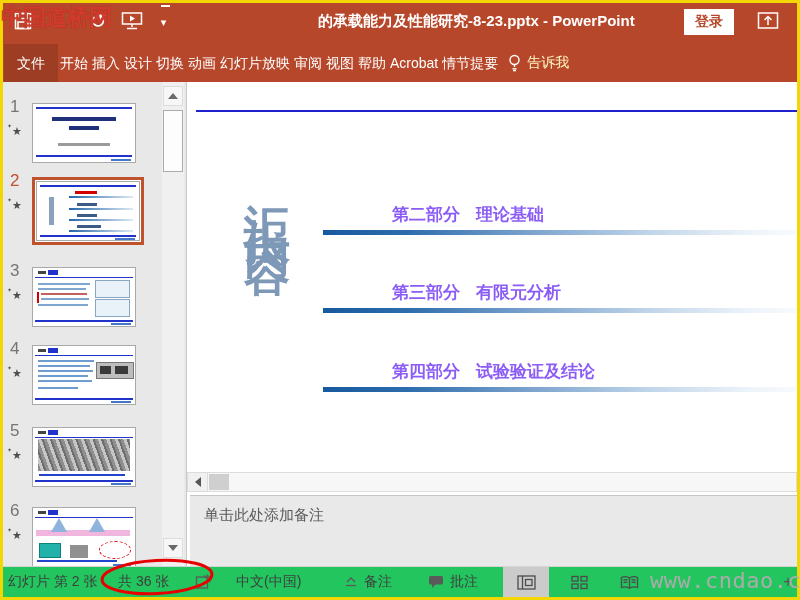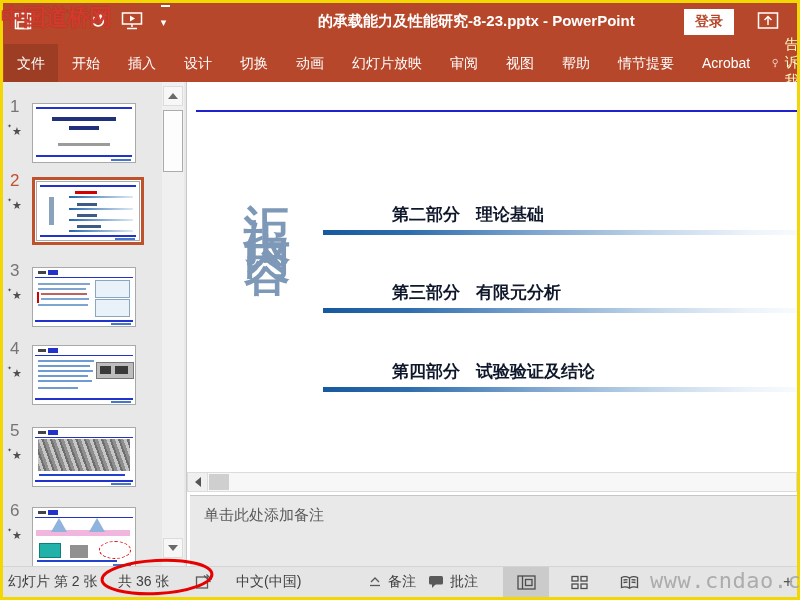--- a/index.html
+++ b/index.html
@@ -24,21 +24,21 @@
   .ic-caret{font-size:11px;position:relative;top:1px;}
   .ic-caret::before{content:"";position:absolute;left:0;top:-4px;width:9px;height:1.5px;background:#fff;}
   .doc-title{position:absolute;left:318px;top:12px;color:#fff;font-size:15px;white-space:nowrap;font-weight:bold;}
   .login-btn{position:absolute;left:684px;top:9px;width:50px;height:26px;background:#fff;color:#B7472A;
              font-size:14px;font-weight:bold;display:flex;align-items:center;justify-content:center;cursor:pointer;}
   .ribbon-opts{position:absolute;left:757px;top:11px;color:#fff;}
 
   
   .tabrow{position:absolute;left:0;top:44px;width:800px;height:38px;background:#B7472A;
           display:flex;align-items:stretch;padding-left:4px;}
-  .tab{color:#fff;font-size:14px;line-height:38px;padding:0 14px;white-space:nowrap;cursor:pointer;}
+  .tab{color:#fff;font-size:14px;line-height:38px;padding:0 2px;white-space:nowrap;cursor:pointer;}
   .tab.file{background:rgba(0,0,0,0.14);padding:0 13px;}
   .tellme{display:flex;align-items:center;gap:6px;color:#fef9c3;font-size:14px;padding:0 8px;cursor:pointer;}
 
   
   .sidebar{position:absolute;left:3px;top:82px;width:183px;height:484px;background:#E8E8E8;overflow:hidden;}
   .side-divider{position:absolute;left:186px;top:82px;width:1px;height:484px;background:#C9C9C9;z-index:5;}
   .srow{position:absolute;left:0;display:flex;}
   .snumcol{width:29px;padding-left:7px;margin-top:-6px;}
   .snum{font-size:17px;color:#757575;}
   .snum.sel{color:#C0512D;}
@@ -130,39 +130,39 @@
   .tri-up{width:0;height:0;border-left:5px solid transparent;border-right:5px solid transparent;border-bottom:6px solid #6A6A6A;}
   .tri-down{width:0;height:0;border-left:5px solid transparent;border-right:5px solid transparent;border-top:6px solid #6A6A6A;}
   .sb-thumb{position:absolute;left:1px;top:28px;width:20px;height:62px;background:#FDFDFD;border:1px solid #ABABAB;cursor:grab;}
 
   
   .main{position:absolute;left:187px;top:82px;width:610px;height:484px;background:#fff;}
   .slide-topline{position:absolute;left:9px;top:28px;right:0;height:2px;background:#2021CE;}
   .vtitle{position:absolute;left:56px;top:86px;writing-mode:vertical-rl;text-orientation:upright;
           font-size:46px;line-height:50px;letter-spacing:14px;font-weight:bold;color:#7E99B7;}
   .sec-row{position:absolute;left:0;right:0;height:36px;}
-  .sec-text{position:absolute;left:205px;top:0;font-size:17px;font-weight:bold;color:#0f172a;white-space:nowrap;}
+  .sec-text{position:absolute;left:205px;top:0;font-size:17px;font-weight:bold;color:#8b5cf6;white-space:nowrap;}
   .sec-text .gap{display:inline-block;width:16px;}
   .sec-text.red{color:#E00202;}
   .sec-line{position:absolute;left:136px;right:0;top:27px;height:5px;
     background:linear-gradient(to right,#17599E 0%,#2E6DAD 18%,#7FA6CF 45%,#C3D7EA 70%,#EDF3FA 90%,#F8FBFD 100%);}
 
   
   .hscroll{position:absolute;left:0;top:390px;width:610px;height:20px;background:#F7F7F7;border:1px solid #DCDCDC;}
   .h-btn{position:absolute;left:0;top:0;width:20px;height:18px;background:#F0F0F0;border-right:1px solid #DCDCDC;
          display:flex;align-items:center;justify-content:center;cursor:pointer;}
   .tri-left{width:0;height:0;border-top:5px solid transparent;border-bottom:5px solid transparent;border-right:6px solid #555;}
   .h-thumb{position:absolute;left:21px;top:1px;width:20px;height:16px;background:#CFCFCF;cursor:grab;}
 
   
   .notes{position:absolute;left:190px;top:495px;width:610px;height:71px;background:#E9E9E9;border-top:1px solid #C6C6C6;cursor:text;}
   .notes-text{position:absolute;left:14px;top:10px;font-size:15px;color:#595959;}
 
   
-  .statusbar{position:absolute;left:0;top:566px;width:800px;height:31px;background:#e5e5e5;border-top:1px solid #D4D4D4;
+  .statusbar{position:absolute;left:0;top:566px;width:800px;height:31px;background:#22c55e;border-top:1px solid #D4D4D4;
              font-size:14px;color:#3F3F3F;}
   .st{position:absolute;top:0;height:30px;display:flex;align-items:center;white-space:nowrap;}
   .viewbtn{justify-content:center;width:46px;cursor:pointer;}
   .viewbtn.active{background:#CBCBCB;}
   .zoom-plus{font-size:17px;color:#555;cursor:pointer;}
 
   
   .wm-top{position:absolute;left:1px;top:2px;z-index:60;font-family:"DejaVu Serif",serif;font-weight:bold;
           font-size:23px;color:#D23A2E;letter-spacing:-1px;text-shadow:0 0 1px rgba(90,0,0,.35);}
   .wm-bottom{position:absolute;left:650px;top:568px;z-index:60;font-family:"DejaVu Sans Mono",monospace;
@@ -209,22 +209,22 @@
     <span class="tab file">文件</span>
     <span class="tab">开始</span>
     <span class="tab">插入</span>
     <span class="tab">设计</span>
     <span class="tab">切换</span>
     <span class="tab">动画</span>
     <span class="tab">幻灯片放映</span>
     <span class="tab">审阅</span>
     <span class="tab">视图</span>
     <span class="tab">帮助</span>
+    <span class="tab">Acrobat</span>
     <span class="tab">情节提要</span>
-    <span class="tab">Acrobat</span>
     <span class="tellme">
       <svg width="13" height="18" viewBox="0 0 13 18" fill="none" stroke="#fff" stroke-width="1.4">
         <circle cx="6.5" cy="6" r="4.5"></circle>
           <line x1="6.5" y1="10.5" x2="6.5" y2="13"></line>
           <line x1="4.5" y1="14.8" x2="8.5" y2="14.8"></line>
           <line x1="5" y1="16.6" x2="8" y2="16.6"></line>
       </svg>
       <span>告诉我</span>
     </span>
   </div>
@@ -344,21 +344,21 @@
     <div class="st" style="left:8px">幻灯片 第 2 张</div>
     <div class="st" style="left:118px">共 36 张</div>
     <div class="st" style="left:195px">
       <svg width="18" height="18" viewBox="0 0 18 18" fill="none" stroke="#5A5A5A" stroke-width="1.3">
         <rect x="1.5" y="4" width="11" height="11"></rect>
           <line x1="9" y1="2.5" x2="15.5" y2="9"></line>
           <line x1="11.5" y1="1.5" x2="16.5" y2="6.5"></line>
       </svg>
     </div>
     <div class="st" style="left:236px">中文(中国)</div>
-    <div class="st" style="left:368px">
+    <div class="st" style="left:344px">
       <svg width="14" height="12" viewBox="0 0 14 12" fill="none" stroke="#5A5A5A" stroke-width="1.3" style="margin-right:6px">
         <polyline points="3,6 7,2 11,6"></polyline>
           <line x1="2" y1="9.5" x2="12" y2="9.5"></line>
       </svg>
       <span>备注</span>
     </div>
     <div class="st" style="left:428px">
       <svg width="16" height="14" viewBox="0 0 16 14" fill="#5A5A5A" style="margin-right:6px">
         <rect x="1" y="1" width="14" height="8.5" rx="1.5"></rect>
           <polygon points="4,9 8,9 4,13"></polygon>

